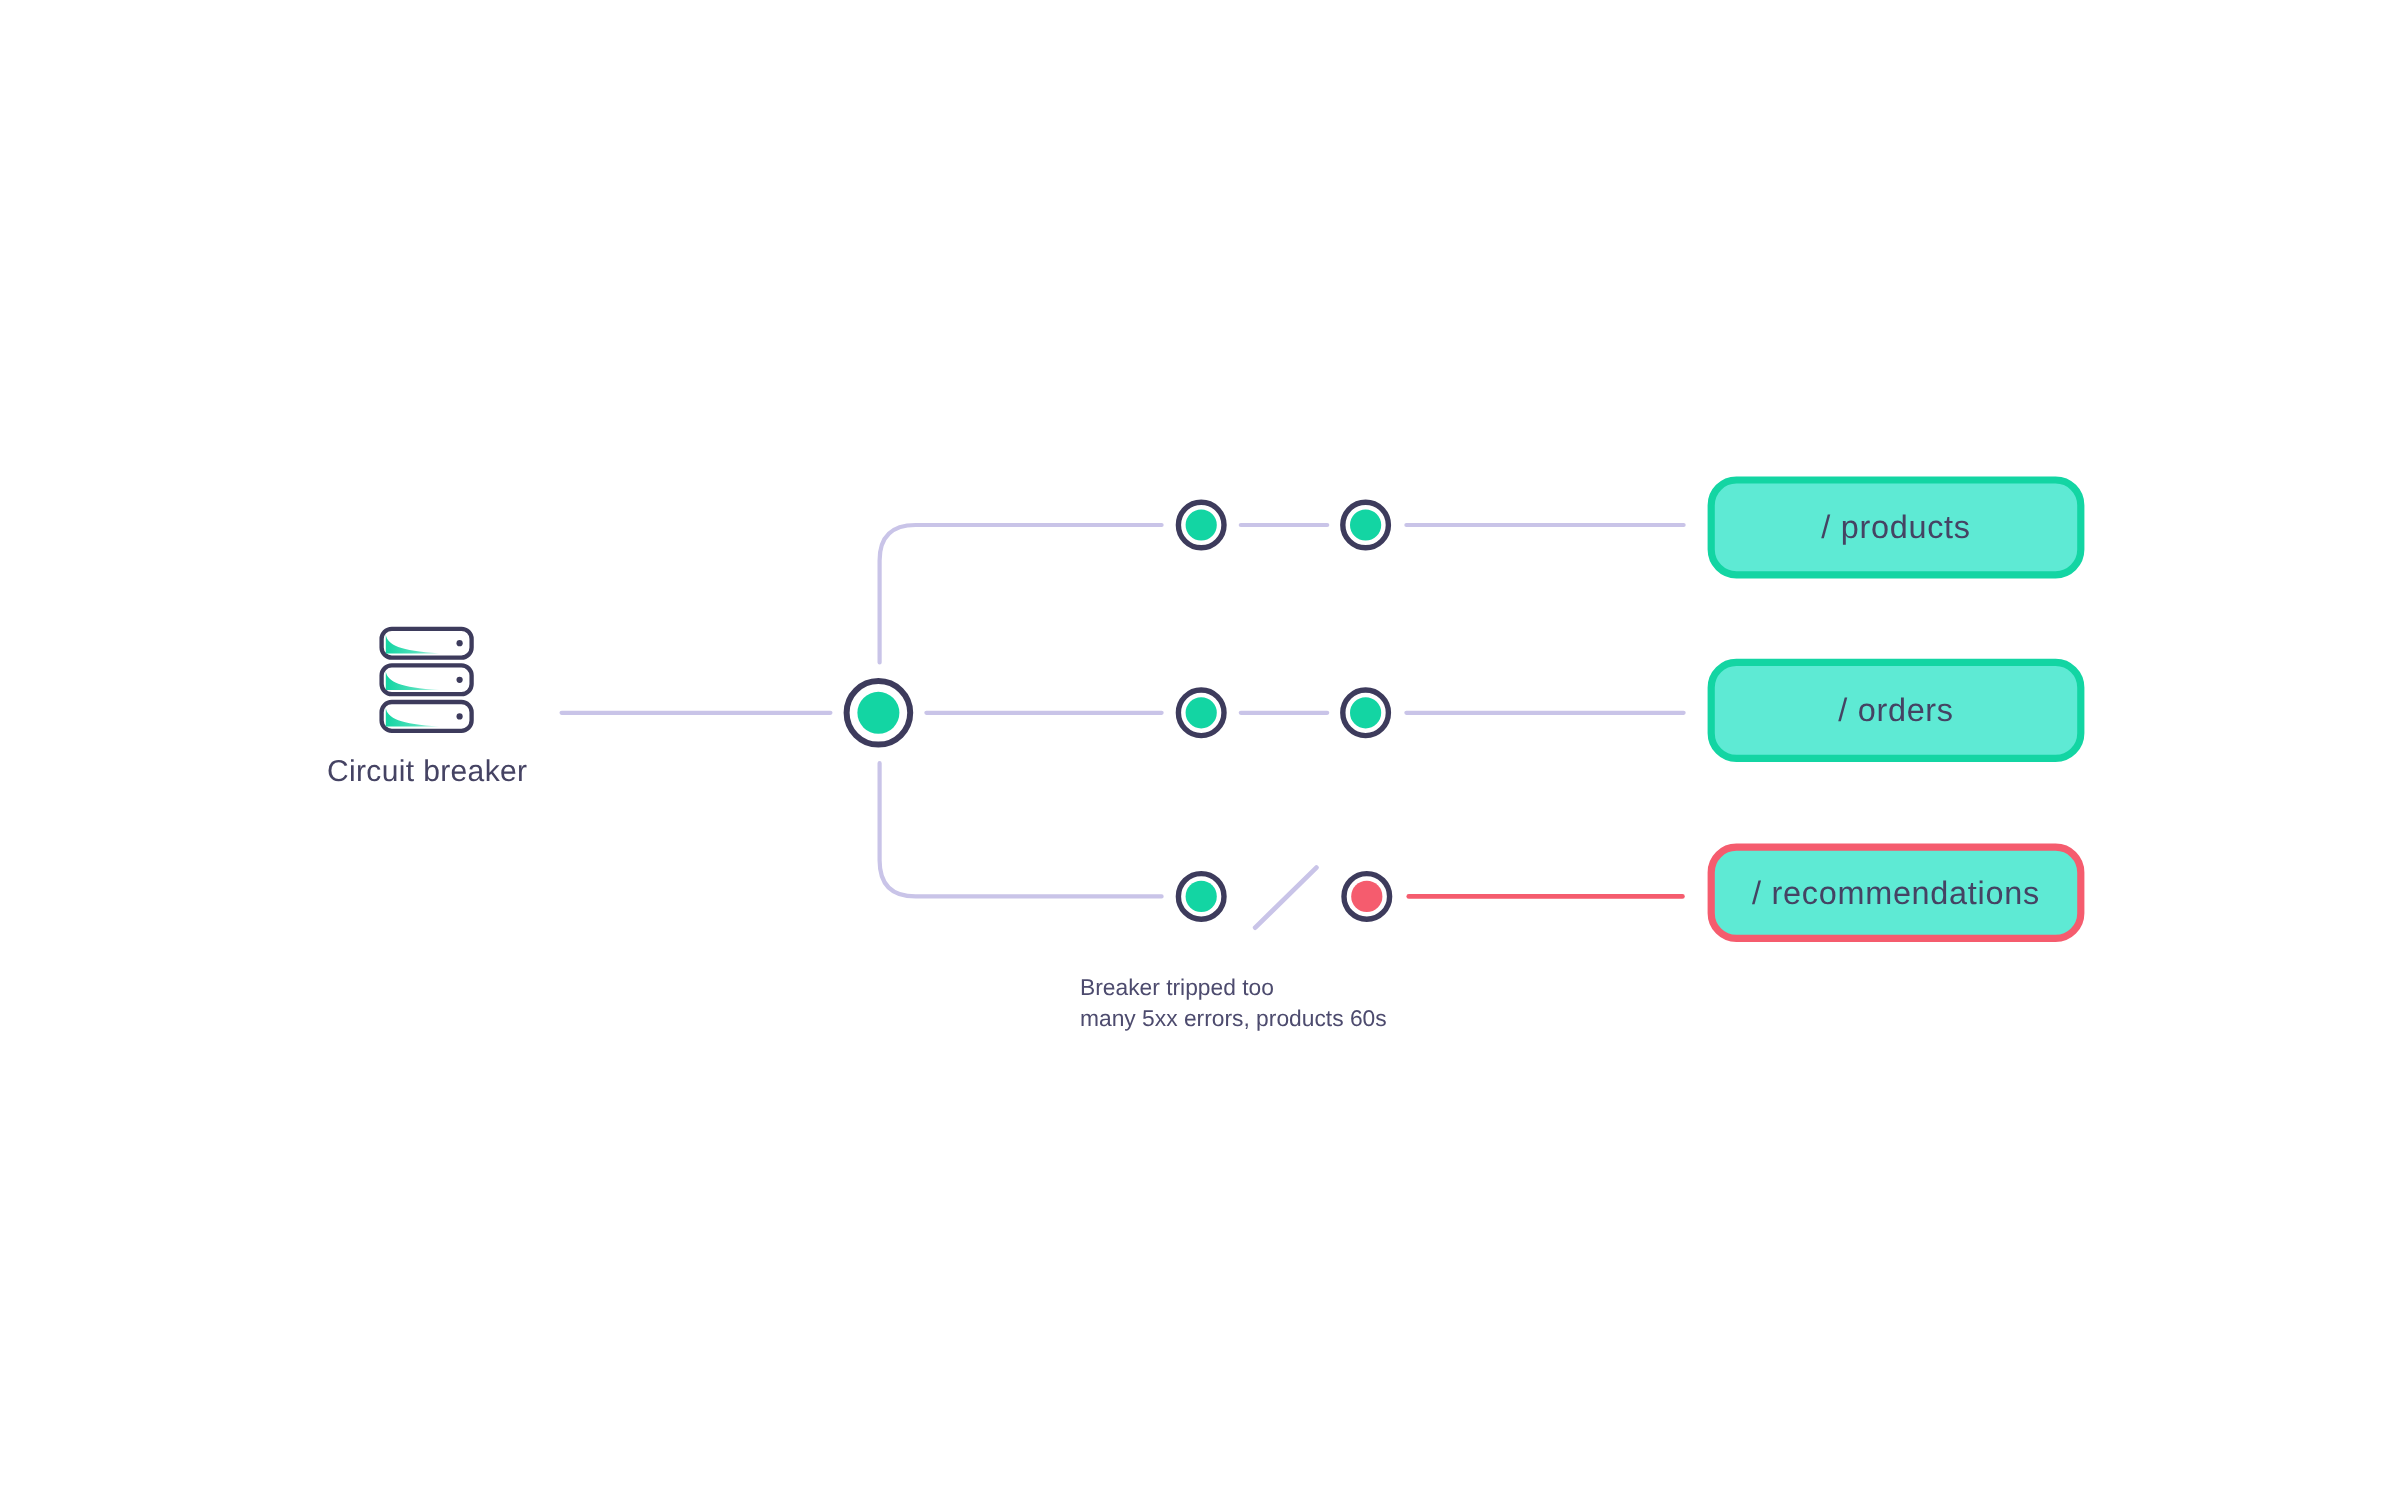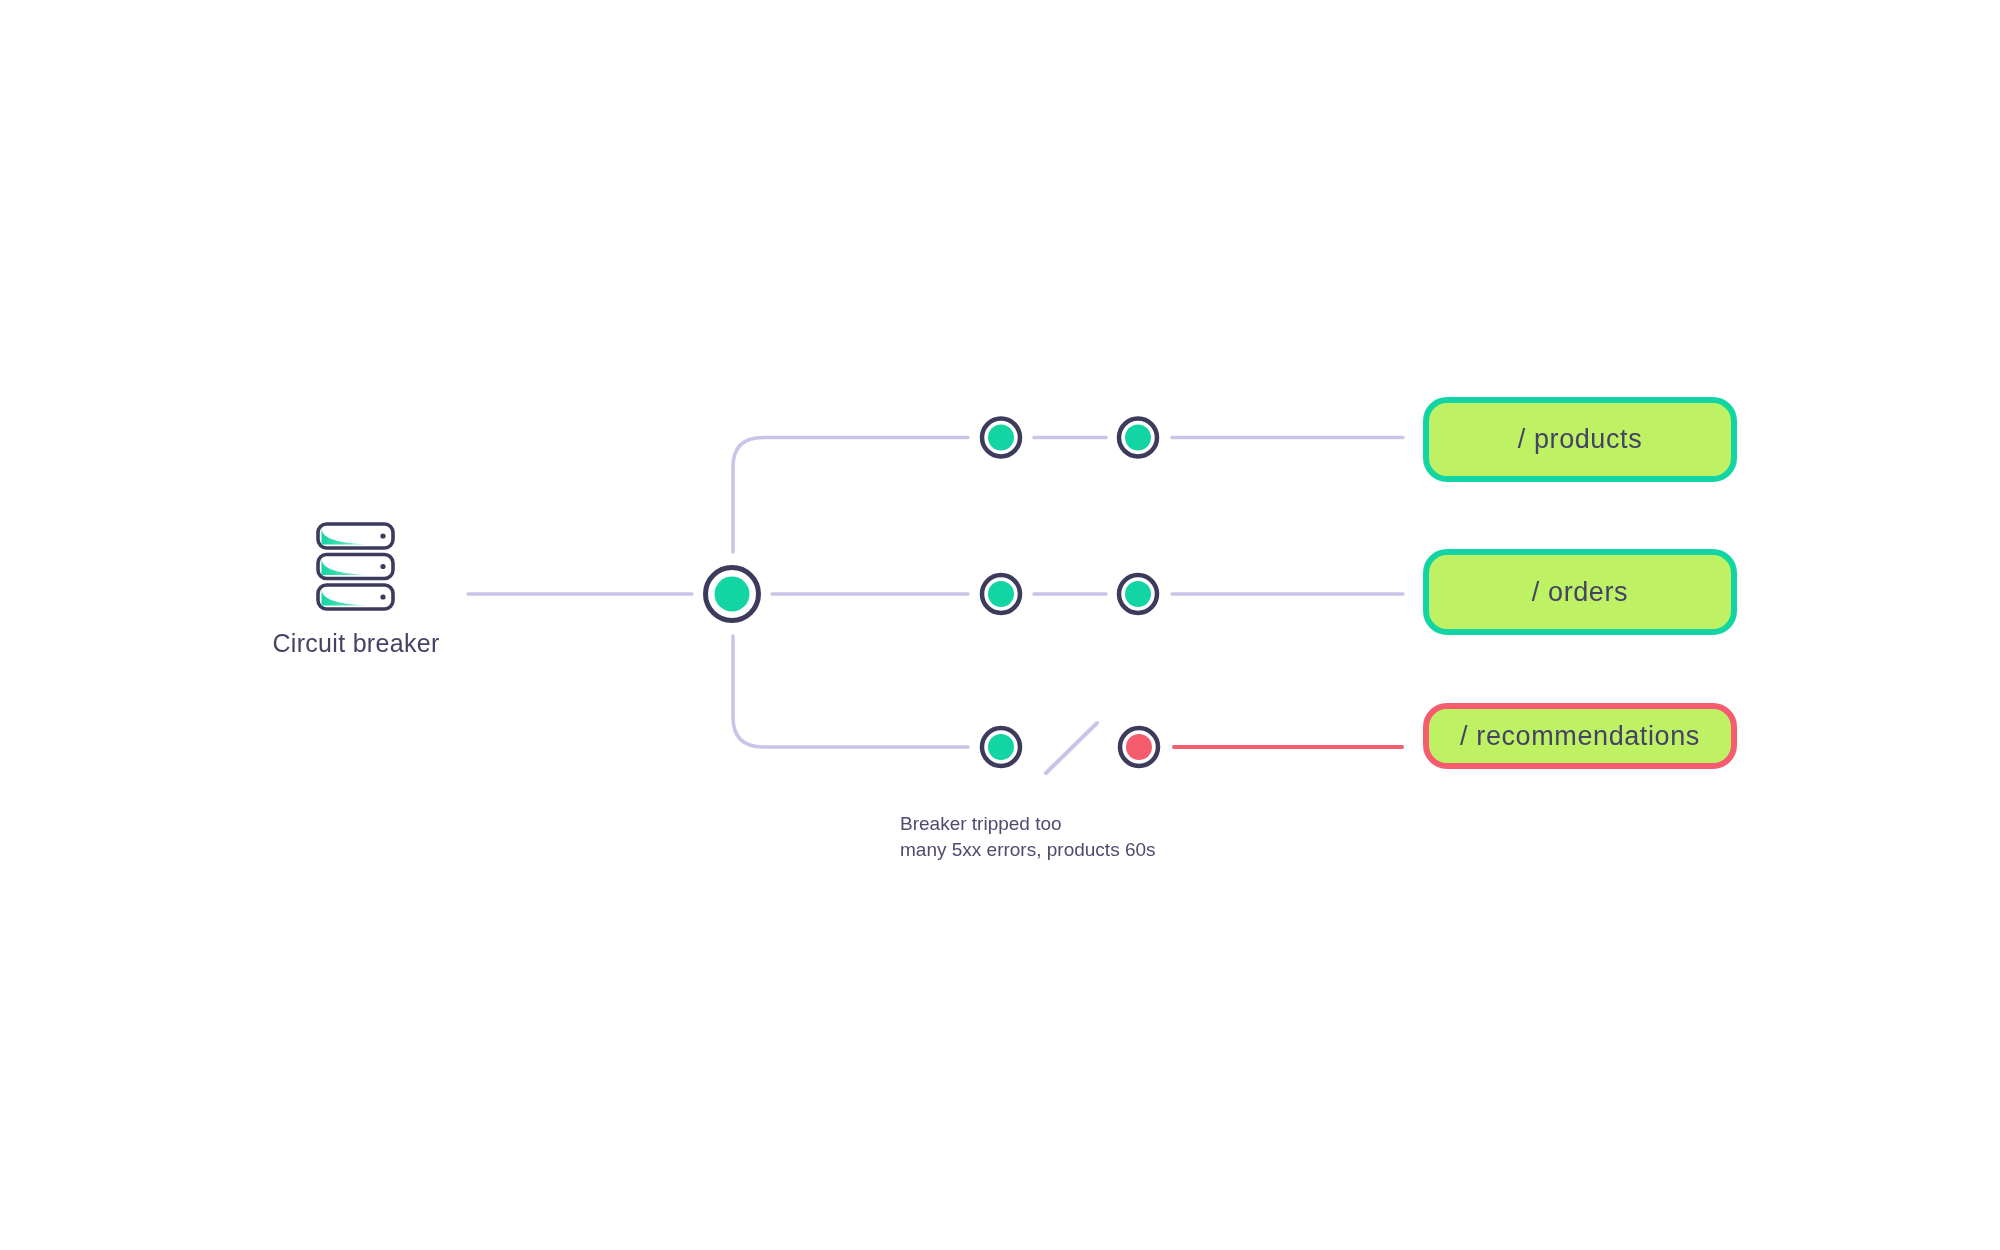--- a/index.html
+++ b/index.html
@@ -12,35 +12,35 @@
   }
   *{margin:0;padding:0;box-sizing:border-box;}
   html,body{width:2000px;height:1250px;background:#ffffff;overflow:hidden;}
   body{font-family:"Liberation Sans","DejaVu Sans",sans-serif;position:relative;}
   .stage{position:absolute;left:0;top:0;width:2000px;height:1250px;}
   svg.diagram{position:absolute;left:0;top:0;}
 
   .endpoint-box{
     position:absolute;
     width:314px;
-    background:#bef264;
+    background:#5eead4;
     border:6px solid var(--teal);
     border-radius:24px;
     display:flex;
     align-items:center;
     justify-content:center;
     color:var(--text);
     font-size:27px;
     font-weight:500;
     letter-spacing:0.6px;
   }
   .endpoint-box.open{border-color:var(--coral);}
   .ep-products{left:1423px;top:397px;height:85px;}
   .ep-orders{left:1423px;top:549px;height:86px;align-items:center;}
-  .ep-recommendations{left:1423px;top:703px;height:66px;}
+  .ep-recommendations{left:1423px;top:703px;height:82px;}
 
   .source-label{
     position:absolute;
     left:240px;top:629px;width:232px;
     text-align:center;
     color:var(--text);
     font-size:25px;
     font-weight:normal;
     letter-spacing:0.3px;
   }

